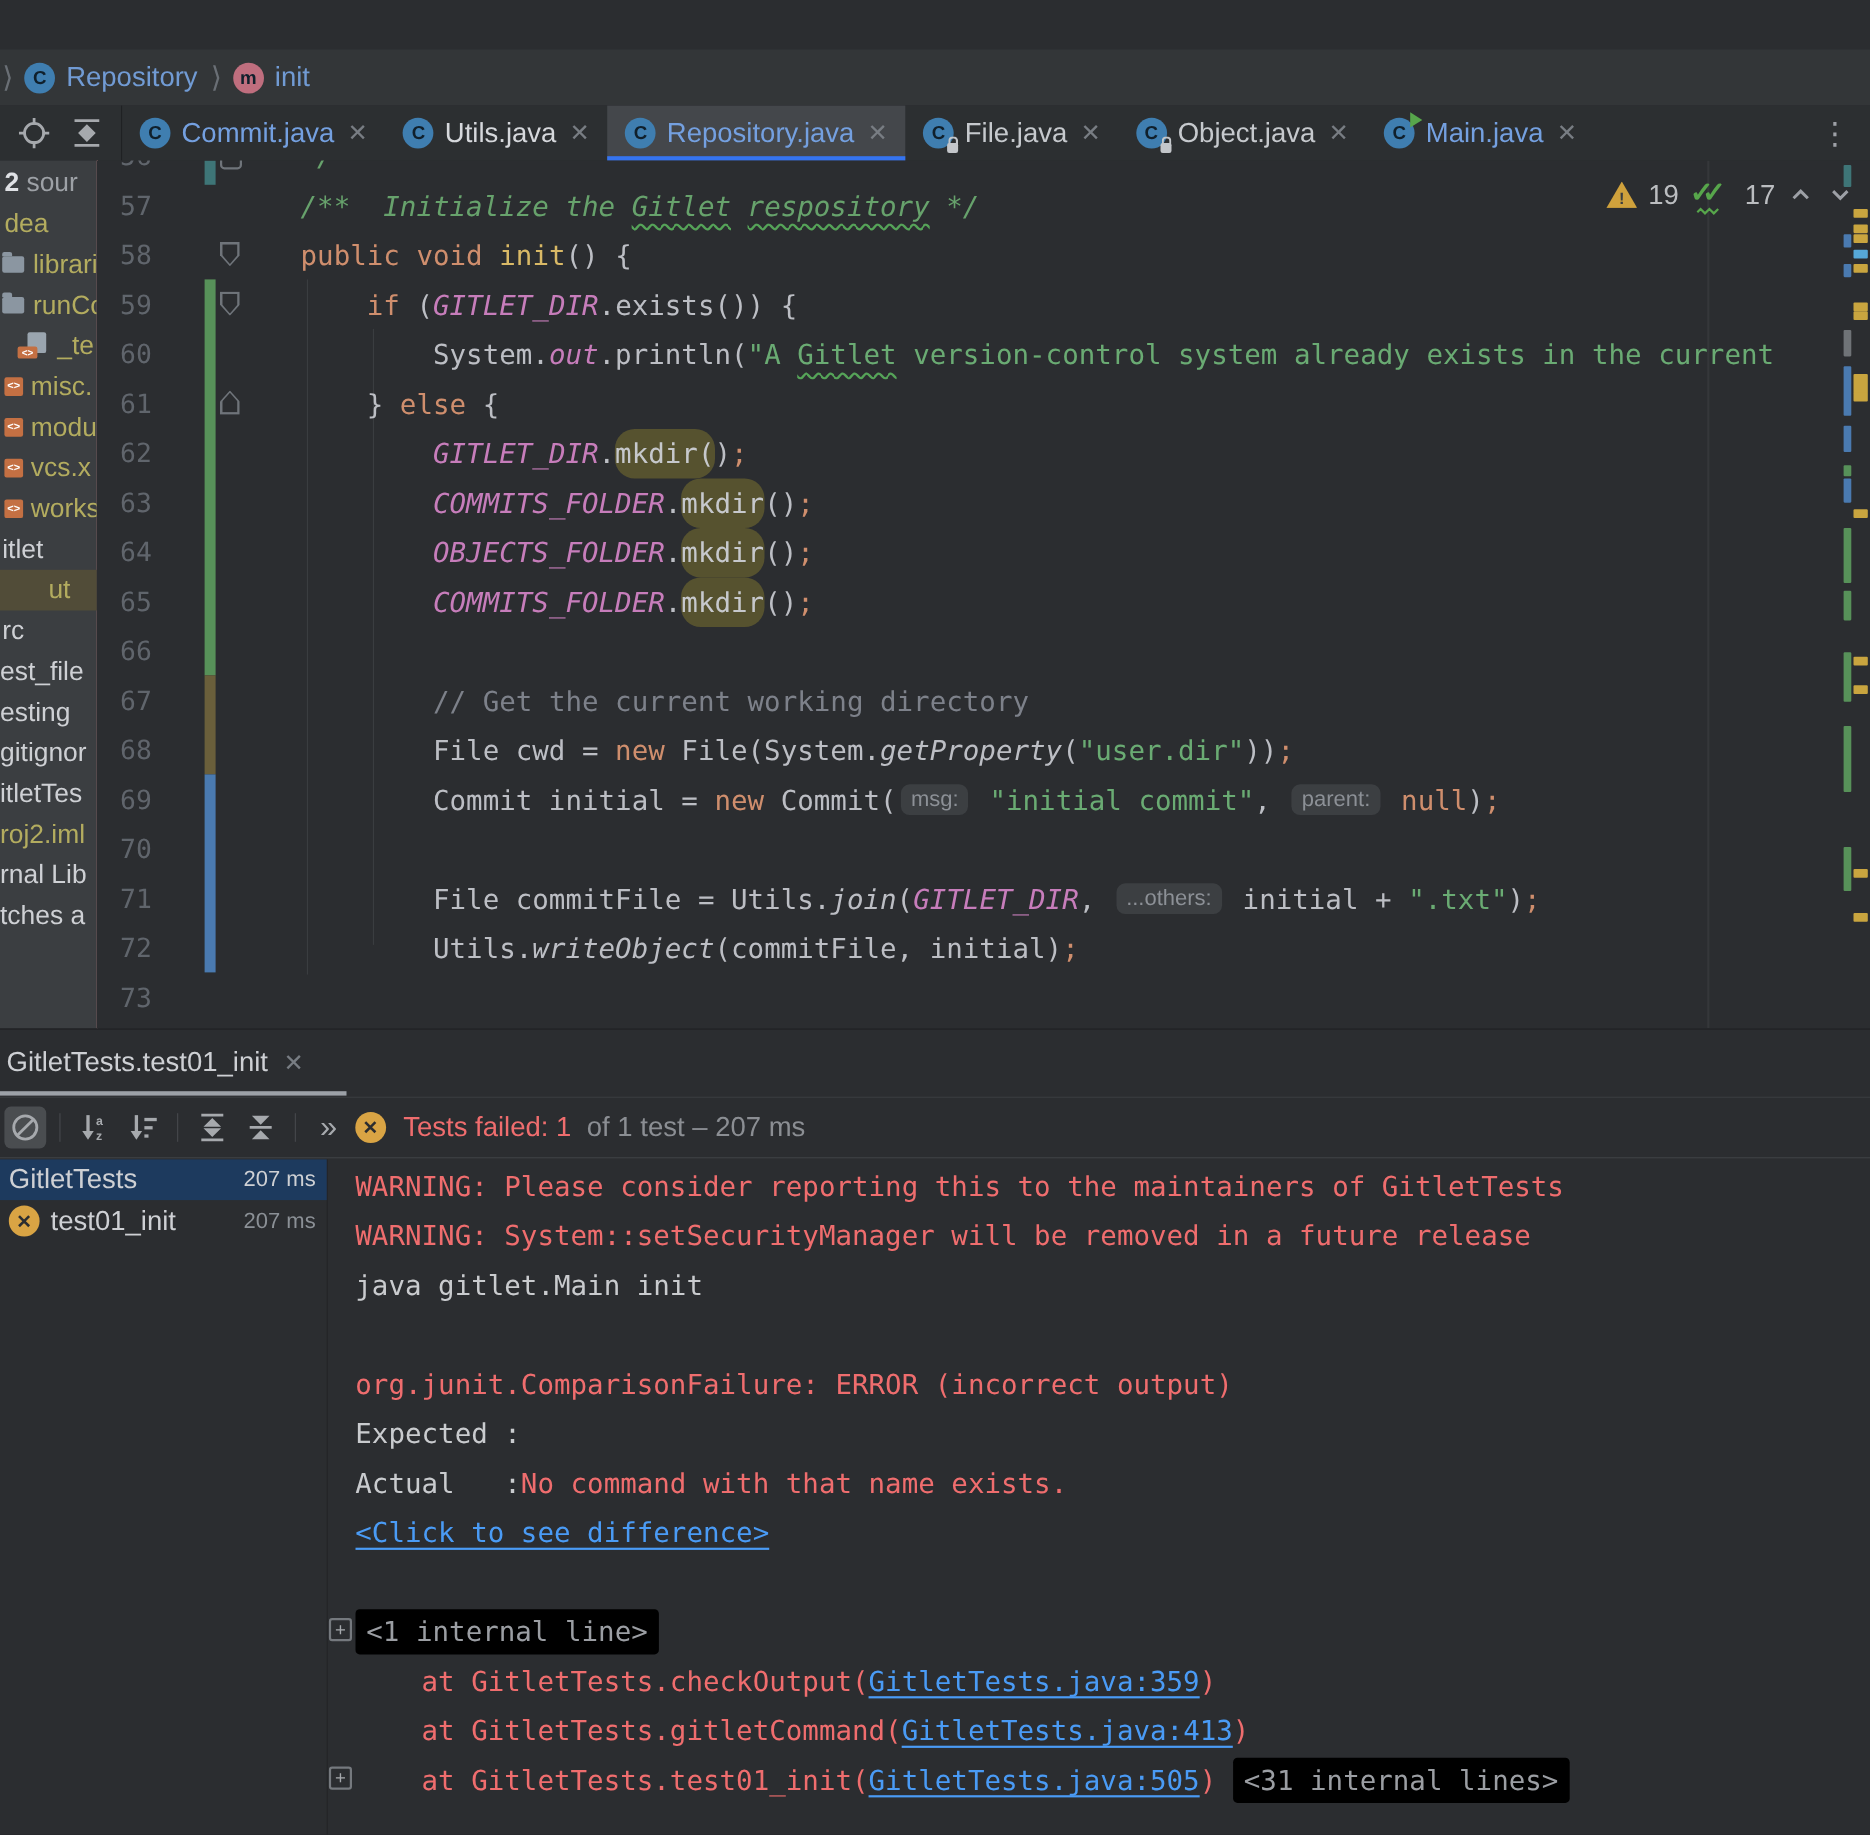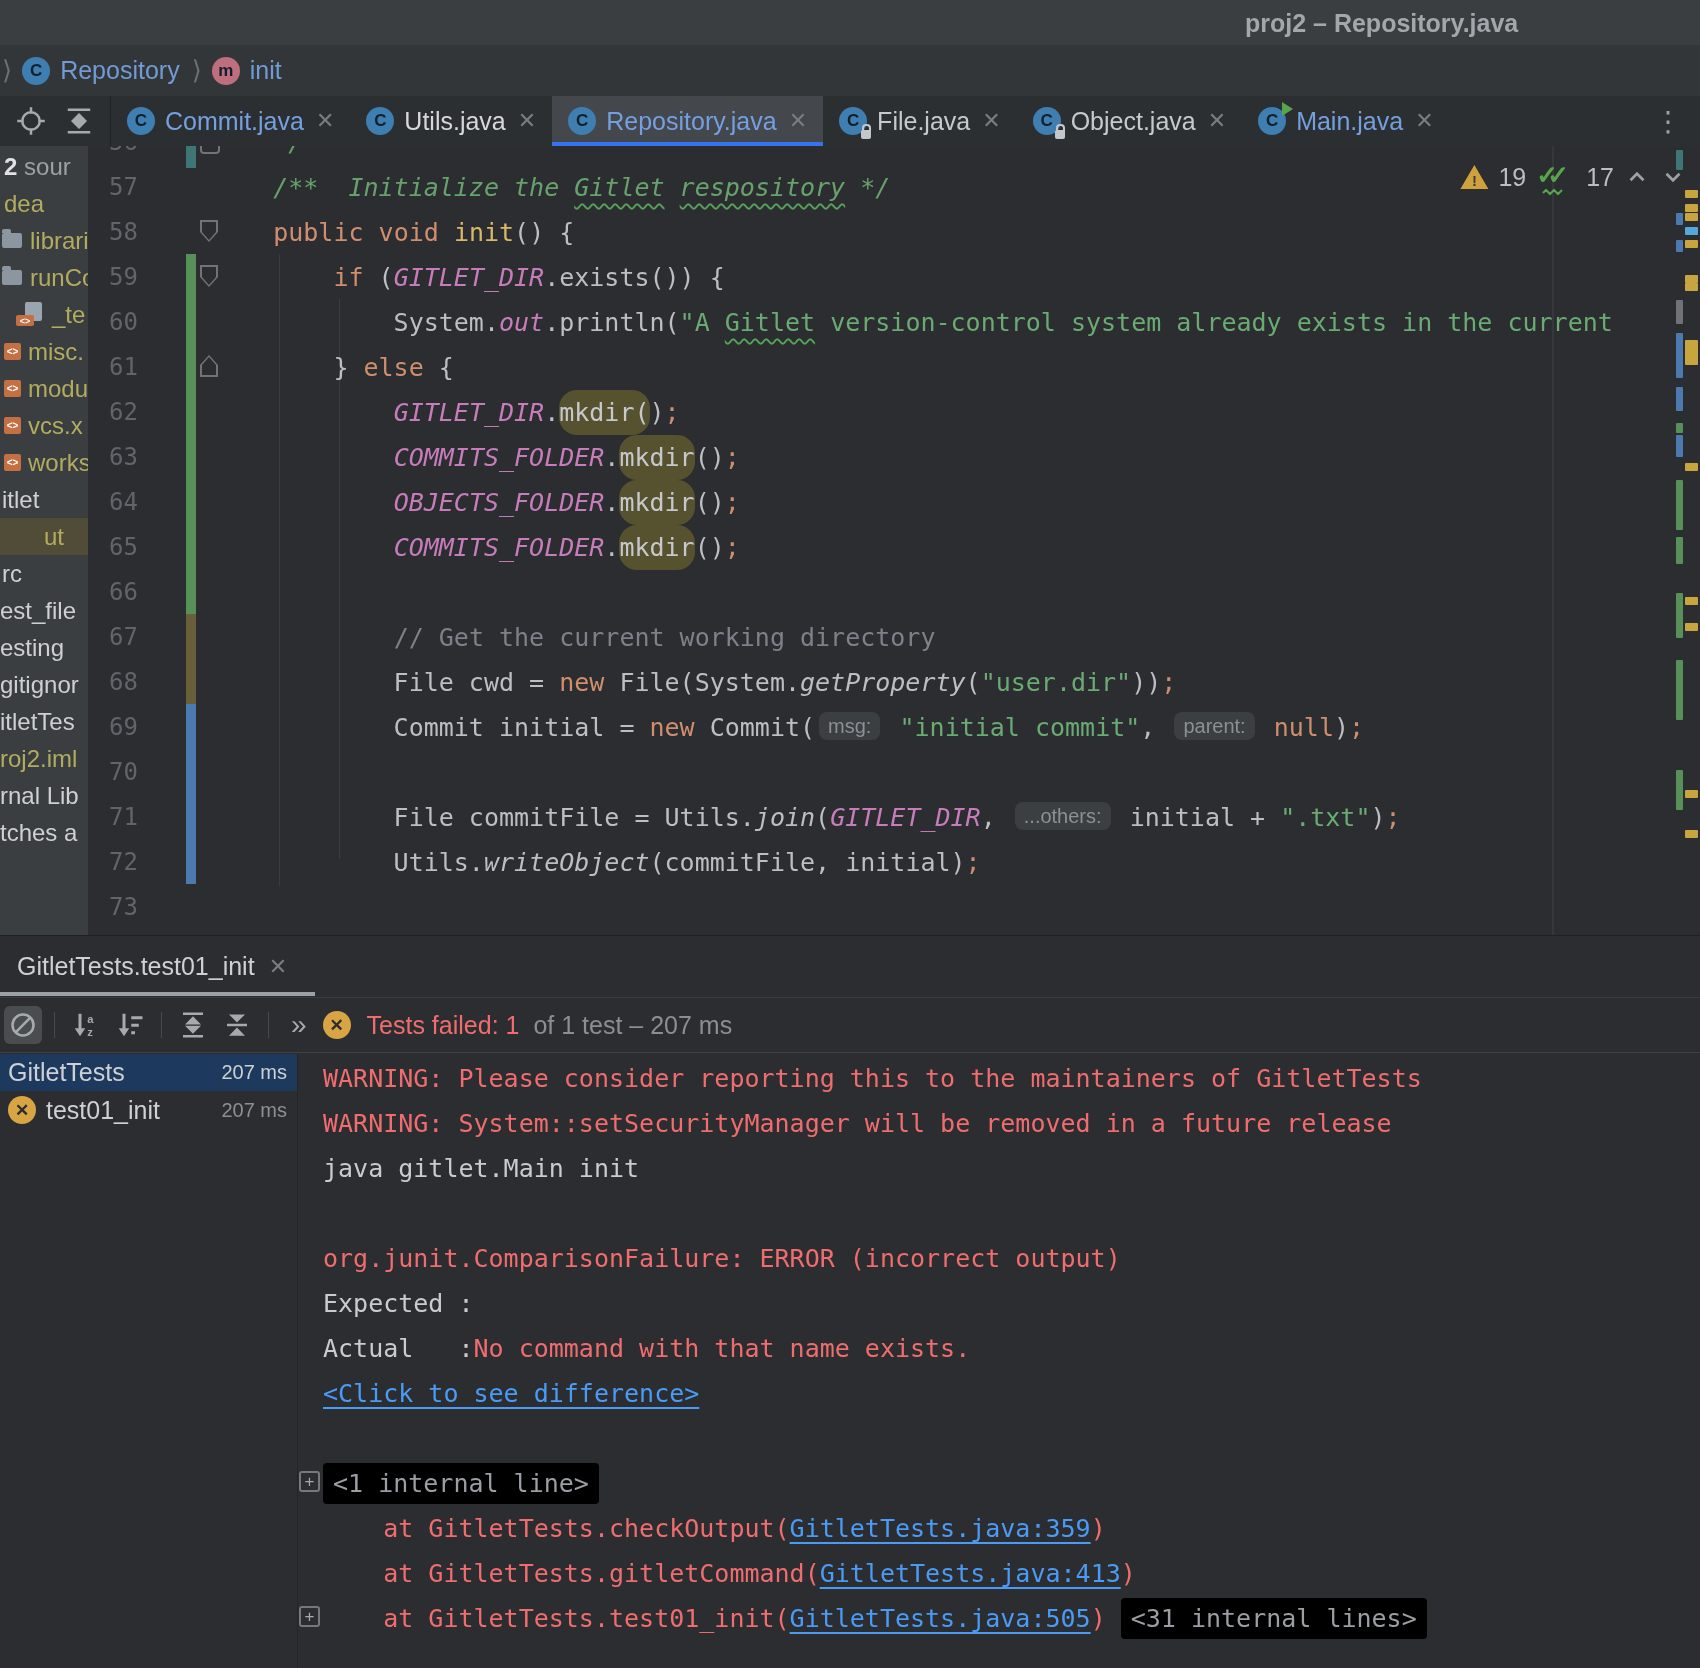--- a/index.html
+++ b/index.html
@@ -91,21 +91,21 @@
   .dblcheck svg{position:absolute;left:6px;bottom:-4px;}
   .insp-chev{color:#9da0a6;}
 
   
   .stripe{position:absolute;right:0;top:0;width:26px;height:100%;}
   .smark{position:absolute;border-radius:1px;}
 
   
   .bottom{position:absolute;left:0;top:935px;width:100%;height:733px;background:#2b2d30;border-top:1px solid #1e2022;}
   .pt-tabrow{position:absolute;left:0;top:0;width:100%;height:61px;border-bottom:1px solid #3a3d40;}
-  .pt-tab{position:absolute;left:17px;top:0;height:61px;display:flex;align-items:center;gap:14px;
+  .pt-tab{position:absolute;left:6px;top:0;height:61px;display:flex;align-items:center;gap:14px;
           font-size:25px;color:#ced0d4;}
   .pt-tab .close{color:#787d83;font-size:22px;}
   .pt-underline{position:absolute;left:0;top:56px;width:315px;height:4px;background:#9ca1a7;}
   .pt-toolbar{position:absolute;left:0;top:62px;width:100%;height:55px;display:flex;align-items:center;
               gap:6px;padding-left:4px;border-bottom:1px solid #3f4245;box-sizing:border-box;}
   .tb-ico{width:38px;height:38px;display:flex;align-items:center;justify-content:center;border-radius:6px;}
   .tb-ico.on{background:#4a4d50;}
   .tb-sep{width:1px;height:26px;background:#46494d;margin:0 6px;}
   .tb-more{color:#a6a9ad;font-size:28px;margin:0 10px;}
   .failicon{width:28px;height:28px;border-radius:50%;background:#d9a444;color:#2b2d30;font-weight:bold;
@@ -128,23 +128,20 @@
   .con-gutter{position:absolute;left:299px;top:120px;width:24px;bottom:0;}
   .plusbox{position:absolute;left:0;width:21px;height:21px;border:2px solid #75797e;border-radius:3px;
            color:#a6a9ad;display:flex;align-items:center;justify-content:center;font-size:17px;line-height:1;box-sizing:border-box;}
   svg.lineico{display:block;}
 </style>
 </head>
 <body>
 
 <div class="app">
 
-  <div class="titlebar">
-    <span class="title">proj2 – Repository.java</span>
-  </div>
 
   <div class="breadcrumbs">
     <span class="bc-chev">⟩</span>
     <span class="cicon" style="background:#3f7eb0">C</span>
     <span class="bc-label">Repository</span>
     <span class="bc-chev">⟩</span>
     <span class="cicon" style="background:#bf6e7e">m</span>
     <span class="bc-label">init</span>
   </div>
 

